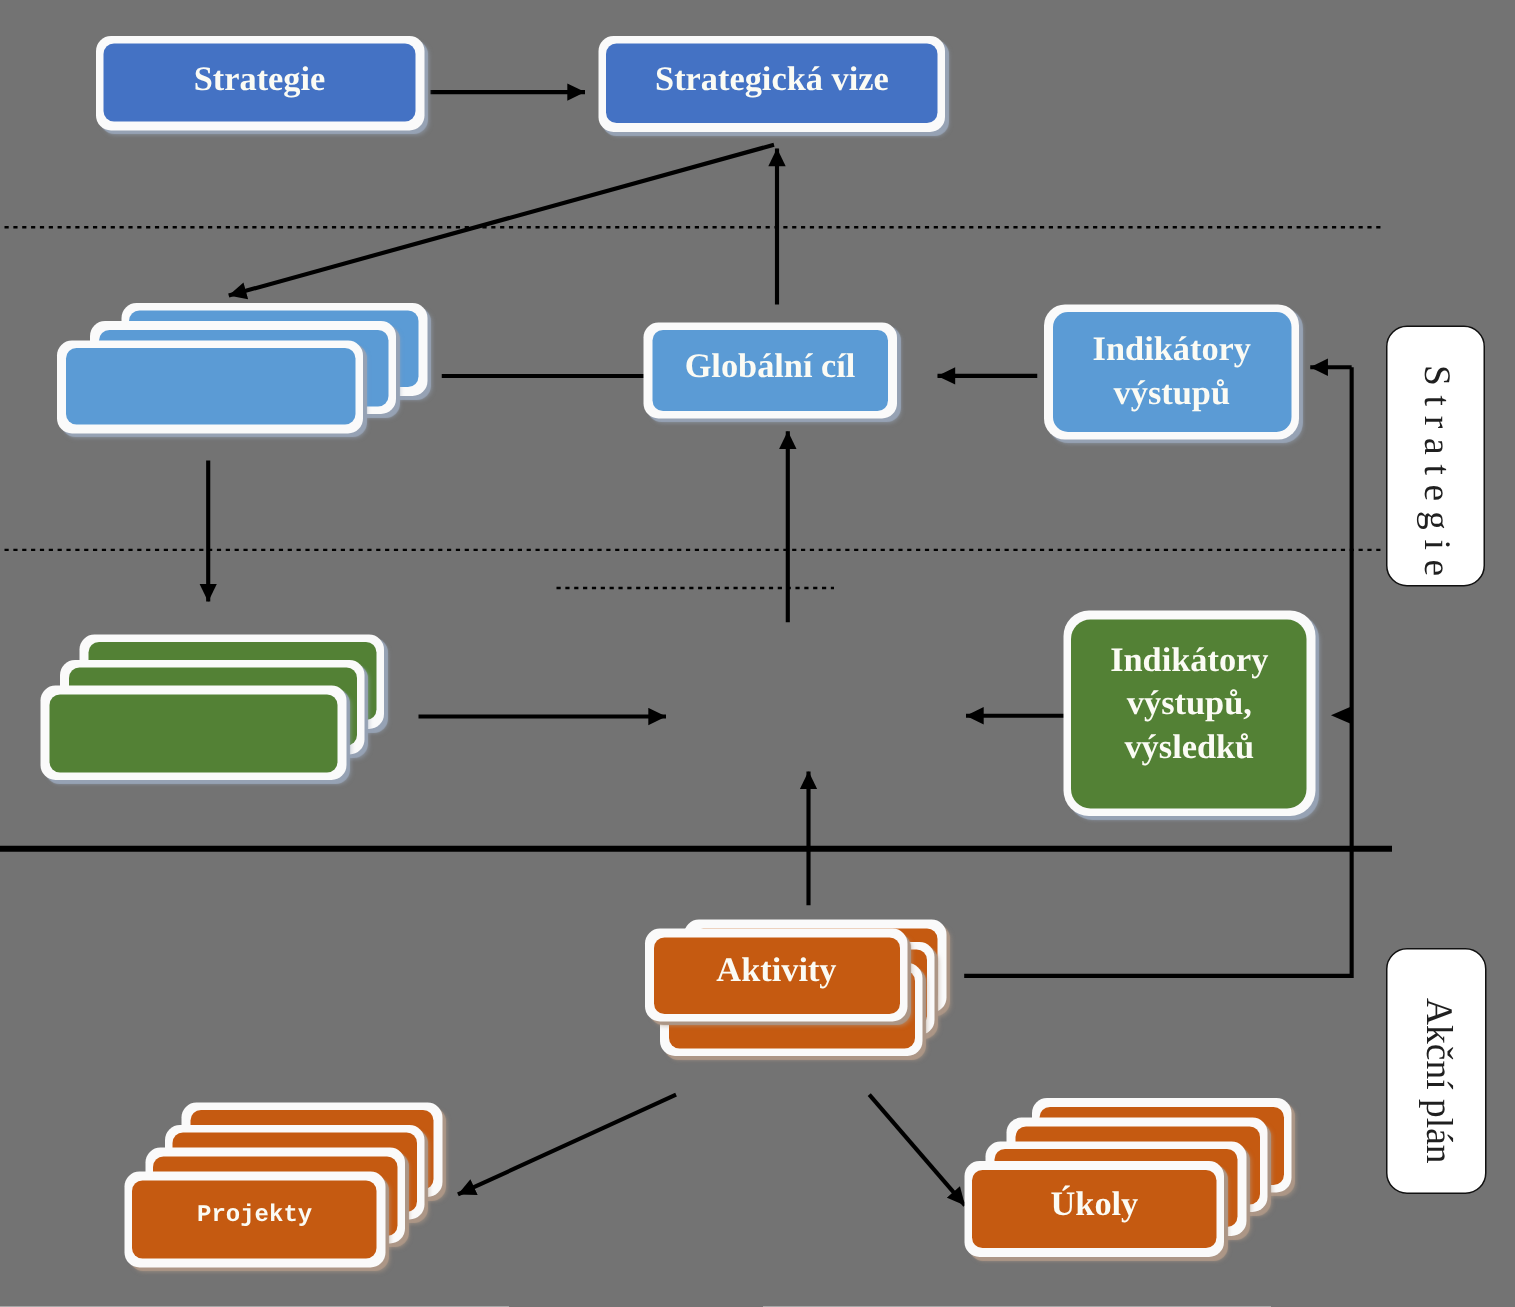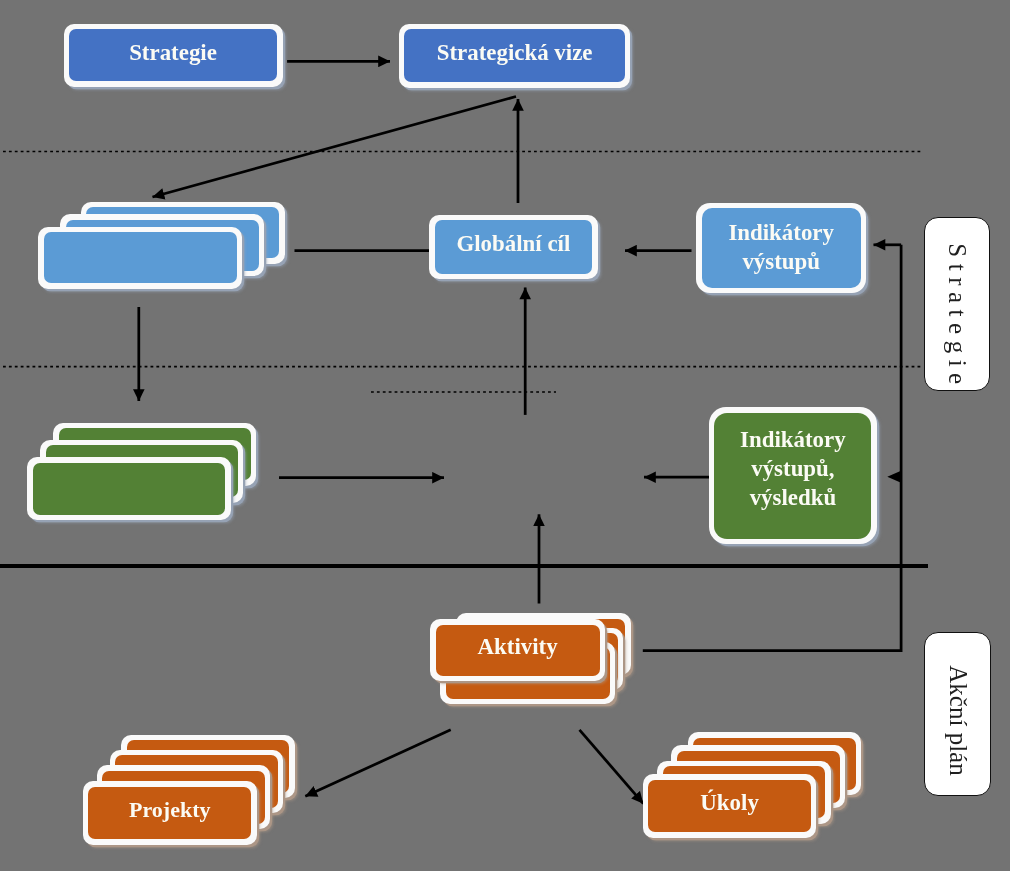--- a/index.html
+++ b/index.html
@@ -176,21 +176,21 @@
         <div class="inner"></div>
       </div>
     <div class="card c-orange" style="left:109.5px;top:749.6px;width:173.7px;height:63.7px;">
         <div class="inner"></div>
       </div>
     <div class="card c-orange" style="left:96.5px;top:765.4px;width:173.7px;height:63.7px;">
         <div class="inner"></div>
       </div>
     <div class="card c-orange" style="left:82.9px;top:781.2px;width:173.7px;height:63.7px;">
       <div class="inner">
-        <div class="label" style="font-size:22px;">Projekty</div>
+        <div class="label" style="font-size:16px;font-family:Liberation Mono, monospace;">Projekty</div>
       </div>
     </div>
   </div>
 
   <div class="stack" style="left:0;top:0;width:1010px;height:871px;font-family:Liberation Serif, serif;">
     <div class="card c-orange" style="left:687.6px;top:732.1px;width:173.8px;height:63.2px;">
         <div class="inner"></div>
       </div>
     <div class="card c-orange" style="left:671.4px;top:745.0px;width:173.8px;height:63.2px;">
         <div class="inner"></div>

